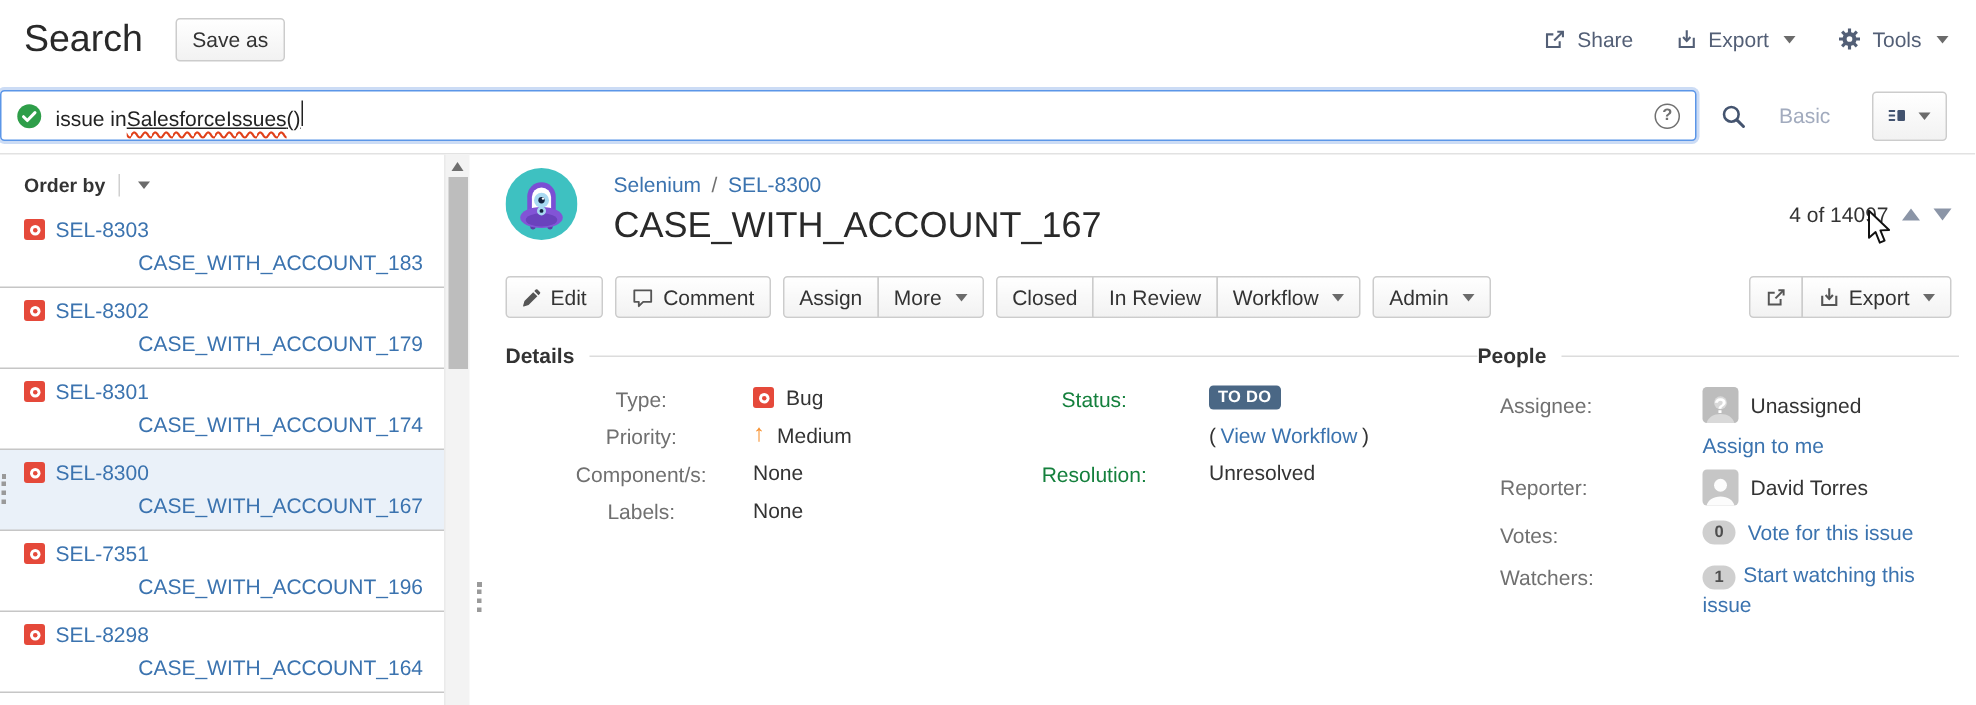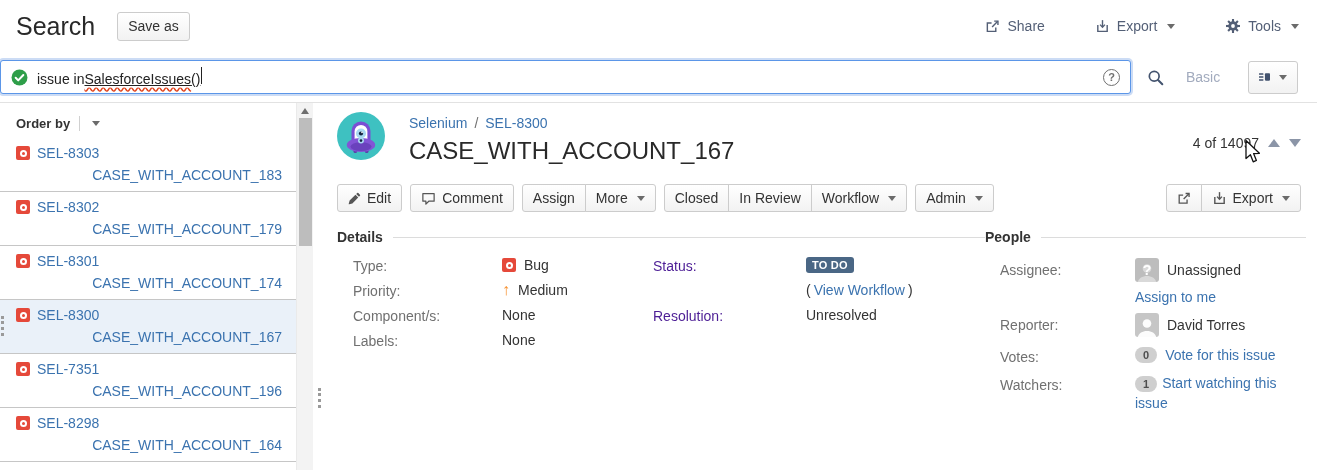--- a/index.html
+++ b/index.html
@@ -8,21 +8,21 @@
   .page { position:relative; width:1317px; height:470px; background:#fff; overflow:hidden; }
 
   
   .top-bar { height:52px; display:flex; align-items:center; padding:0 18px 0 16px; }
   .page-title { font-size:25px; font-weight:400; color:#292929; }
   .btn { display:inline-flex; align-items:center; gap:6px; height:28px; padding:0 10px;
          background:linear-gradient(to bottom,#ffffff,#f2f2f2); border:1px solid #cccccc;
          border-radius:3px; font-size:14px; color:#333; cursor:pointer; white-space:nowrap;
          font-family:"Liberation Sans", sans-serif; }
   .save-as { margin-left:22px; height:29px; }
-  .top-actions { margin-left:auto; display:flex; align-items:flex-start; gap:50px; }
+  .top-actions { margin-left:auto; display:flex; align-items:flex-start; gap:28px; }
   .top-action { display:flex; align-items:center; gap:7px; color:#535f76; font-size:14px; cursor:pointer; }
   .caret { width:0; height:0; border-left:4px solid transparent; border-right:4px solid transparent;
            border-top:5px solid #6b6b6b; display:inline-block; margin-left:3px; }
 
   
   .search-row { height:51px; display:flex; align-items:center; padding:0 0; border-bottom:1px solid #e2e2e2; }
   .jql-box { width:1131px; height:34px; border:1px solid var(--c-focus_border,#5b96e8); box-shadow:0 0 0 2px #ccdcf5;
              border-radius:3px; display:flex; align-items:center; padding:0 10px; gap:9px; font-size:14px; background:#fff; }
   .jql-text { color:#222; display:flex; align-items:baseline; }
   .fn-solid { text-decoration:underline; }
@@ -82,27 +82,27 @@
   .btn-group .btn:first-child { border-radius:3px 0 0 3px; margin-left:0; }
   .btn-group .btn:last-child { border-radius:0 3px 3px 0; }
   .toolbar-right { margin-left:auto; display:inline-flex; }
   .icon-only { width:36px; justify-content:center; }
 
   
   .columns { display:flex; margin-top:17px; }
   .module-header { display:flex; align-items:center; }
   .module-title { font-size:14px; font-weight:bold; color:#333; flex:none; }
   .module-line { flex:1; height:1px; background:#dcdcdc; margin-left:10px; }
-  .details-module { width:648px; flex:none; }
+  .details-module { width:648px; flex:none;text-align:center; }
   .details-body { display:flex; margin-top:12px; padding-left:16px; font-size:14px; }
   .dcol-left { width:300px; flex:none; }
   .dcol-right { flex:1; }
   .drow { display:flex; align-items:flex-start; margin-bottom:6px; min-height:19px; }
   .dlabel { width:149px; color:#707070; flex:none; padding-top:1px; }
-  .dlabel2 { width:153px; color:#4c1d95; flex:none; padding-top:1px; }
+  .dlabel2 { width:153px; color:#15803d; flex:none; padding-top:1px; }
   .dvalue { display:flex; align-items:center; gap:8px; color:#333; }
   .priority-arrow { color:var(--c-priority_orange,#f79232); font-weight:bold; font-size:16px; line-height:14px; }
   .status-badge { background:var(--c-status_bg,#4a6785); color:#fff; font-size:11px; font-weight:bold;
                   padding:2px 6px 2px; border-radius:3px; letter-spacing:.2px; line-height:12px; display:inline-block; }
   .wf-link, .blue-link { color:var(--c-link,#3b73af); text-decoration:none; cursor:pointer; }
 
   .people-module { width:321px; margin-left:auto; flex:none; }
   .people-body { margin-top:13px; padding-left:15px; font-size:14px; }
   .prow { display:flex; margin-bottom:8px; }
   .plabel { width:135px; color:#707070; flex:none; padding-top:4px; }

